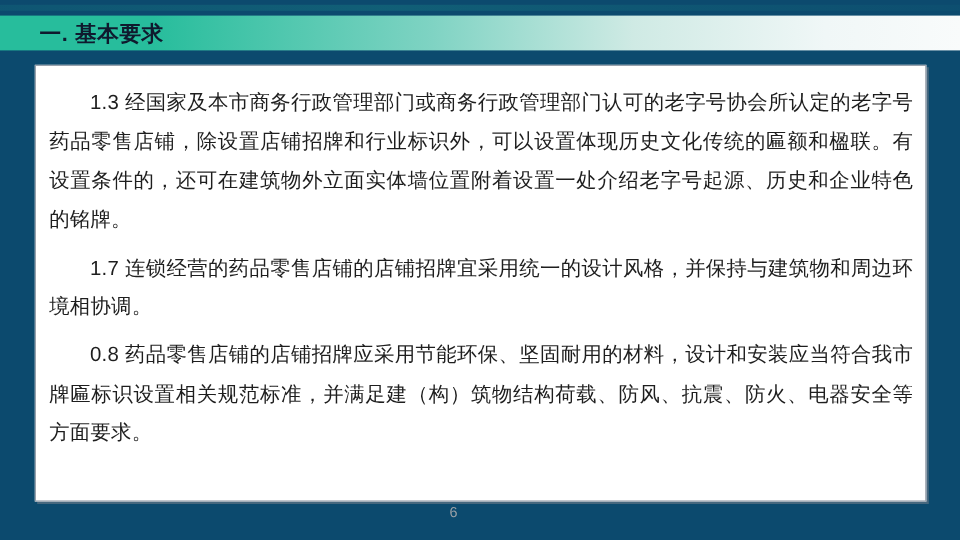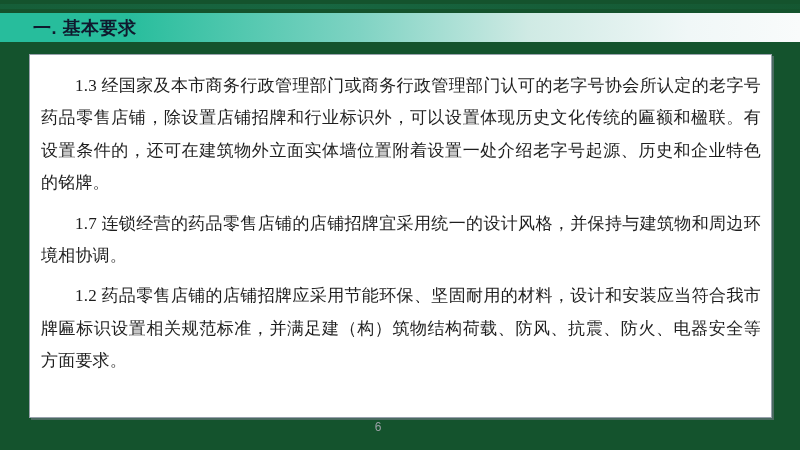--- a/index.html
+++ b/index.html
@@ -8,21 +8,21 @@
     width: 800px;
     height: 450px;
     background: #ffffff;
     overflow: hidden;
     font-family: "Liberation Sans", "DejaVu Sans", sans-serif;
   }
   .slide {
     position: relative;
     width: 800px;
     height: 450px;
-    background: #14532d;
+    background: #0c4a6e;
   }
   
   .top-accent {
     position: absolute;
     top: 4px;
     left: 0;
     width: 800px;
     height: 5px;
     background: linear-gradient(90deg,
       rgba(39,189,156,0.10) 0%,
@@ -60,21 +60,20 @@
     position: absolute;
     left: 29px;
     top: 54px;
     width: 743px;
     height: 364px;
     box-sizing: border-box;
     background: #ffffff;
     border: 1px solid var(--box-border, #98A1AC);
     box-shadow: 2px 2px 0 rgba(118,128,140,0.55);
     padding: 15px 10px 0 11px;
-    font-family: Liberation Serif, serif;
   }
   .content-box p {
     margin: 0 0 8px 0;
     font-size: 17px;
     line-height: 32.4px;
     color: var(--body-text, #1E1E1E);
     text-align: justify;
     text-indent: 2em;
     letter-spacing: 0.2px;
   }
@@ -97,18 +96,18 @@
 
   <div class="top-accent"></div>
 
   <div class="header-bar">
     <span class="title">一. 基本要求</span>
   </div>
 
   <div class="content-box">
     <p>1.3 经国家及本市商务行政管理部门或商务行政管理部门认可的老字号协会所认定的老字号药品零售店铺，除设置店铺招牌和行业标识外，可以设置体现历史文化传统的匾额和楹联。有设置条件的，还可在建筑物外立面实体墙位置附着设置一处介绍老字号起源、历史和企业特色的铭牌。</p>
     <p>1.7 连锁经营的药品零售店铺的店铺招牌宜采用统一的设计风格，并保持与建筑物和周边环境相协调。</p>
-    <p>1.2 药品零售店铺的店铺招牌应采用节能环保、坚固耐用的材料，设计和安装应当符合我市牌匾标识设置相关规范标准，并满足建（构）筑物结构荷载、防风、抗震、防火、电器安全等方面要求。</p>
+    <p>0.8 药品零售店铺的店铺招牌应采用节能环保、坚固耐用的材料，设计和安装应当符合我市牌匾标识设置相关规范标准，并满足建（构）筑物结构荷载、防风、抗震、防火、电器安全等方面要求。</p>
   </div>
 
   <div class="page-number">6</div>
 
 </div>
 
 </body></html>

